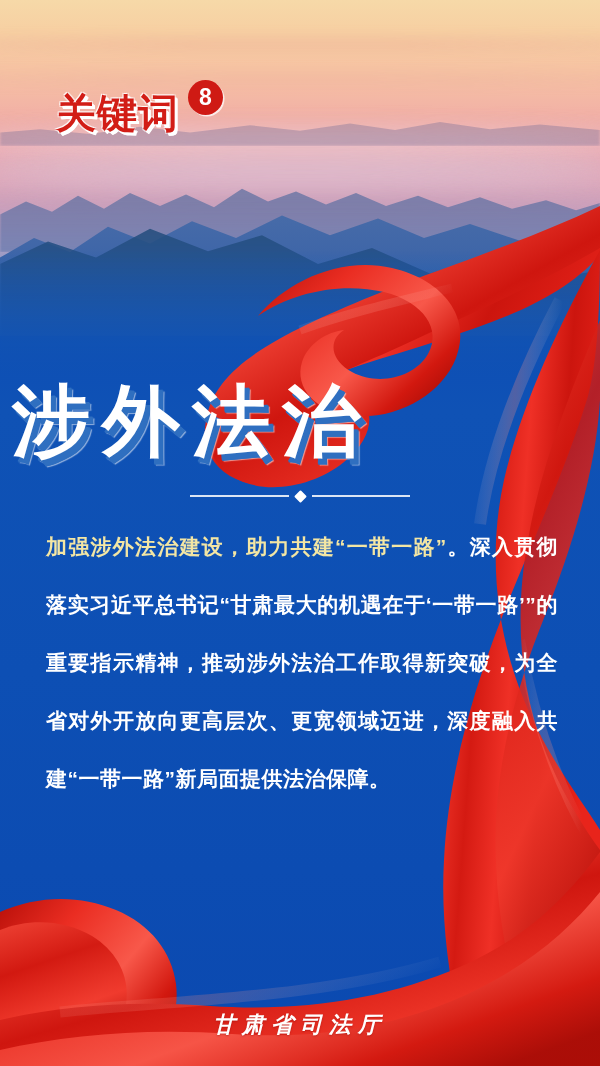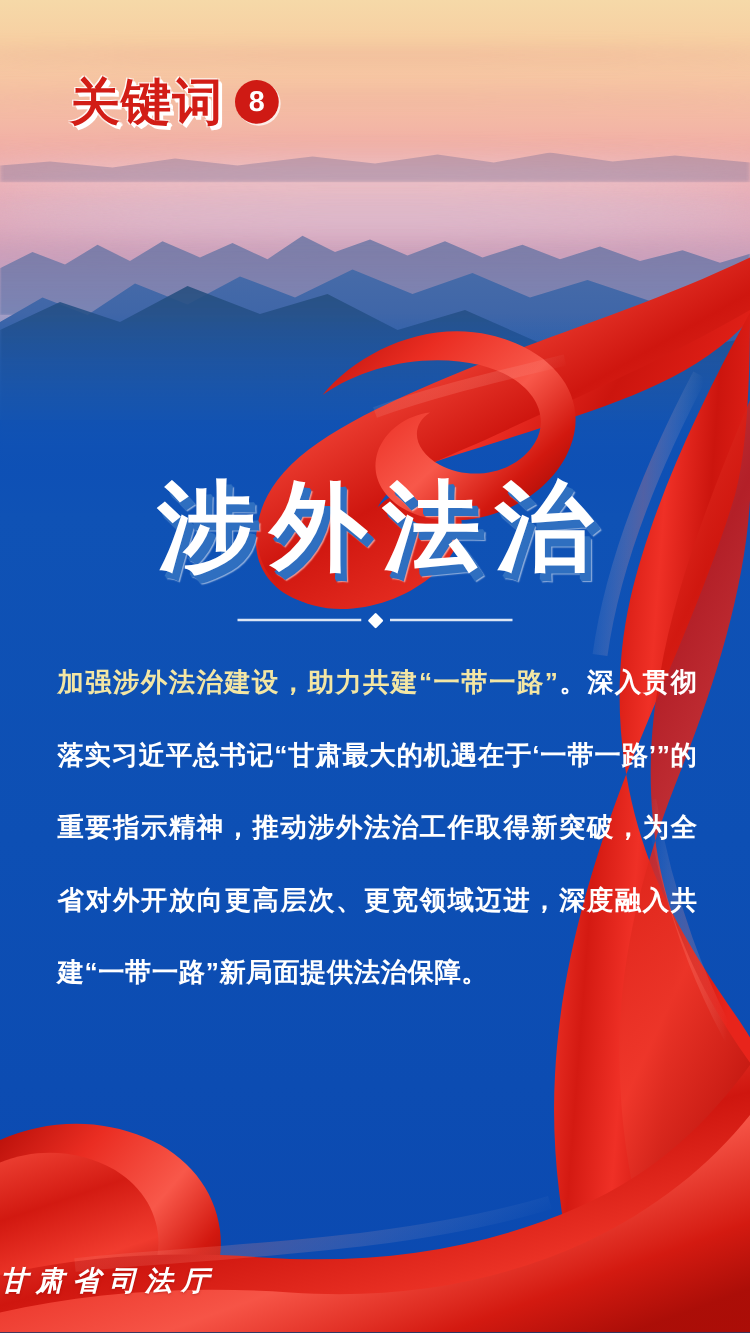--- a/index.html
+++ b/index.html
@@ -93,34 +93,35 @@
     position:absolute;left:56px;top:54px;
     display:flex;align-items:center;gap:7px;
   }
   .kw-text{
     font-size:40px;font-weight:700;letter-spacing:1px;
     color:#d21d16;
     text-shadow:
       2px 2px 0 #fff, 2.5px 2.5px 0 #fff, 3px 3px 0 #fff,
       -1px -1px 0 rgba(255,255,255,.85), 1px -1px 0 rgba(255,255,255,.6),
       -1px 1px 0 rgba(255,255,255,.6);
+    margin-top: 32px;
   }
   .kw-badge{
     width:35px;height:35px;border-radius:50%;
     background:#cf1a14;
     display:flex;align-items:center;justify-content:center;
     color:#fff;font-size:23px;font-weight:700;line-height:1;
     box-shadow:1.5px 1.5px 0 rgba(255,255,255,.75);
     margin-left:2px;
   }
 
   
   .title{
     position:absolute;left:0;top:382px;width:600px;
-    text-align:center;
+    text-align:left;
     font-size:78px;font-weight:700;letter-spacing:12px;
     color:#ffffff;
     line-height:1;
     text-shadow:
       3px 3px 0 rgba(255,255,255,.0),
       4px 5px 0 #2f6fc0,
       4.5px 5.5px 0 #2f6fc0,
       5px 6px 0 #2f6fc0,
       6px 7px 1px rgba(255,255,255,.55);
     text-indent:12px;
@@ -143,20 +144,21 @@
     color:#ffffff;
     text-align:justify;
     text-justify:inter-ideograph;
     letter-spacing:.5px;
   }
   .body-text .hl{color:#f3e6a4;}
 
   
   .footer{
     position:absolute;left:0;top:1010px;width:600px;
+    text-align:center;
     font-family:"Liberation Serif","DejaVu Serif",serif;
     font-size:22px;font-weight:700;
     letter-spacing:7px;
     color:#ffffff;
     font-style:italic;
     text-shadow:0 1px 2px rgba(120,0,0,.35);
   }
 </style>
 </head>
 <body>

